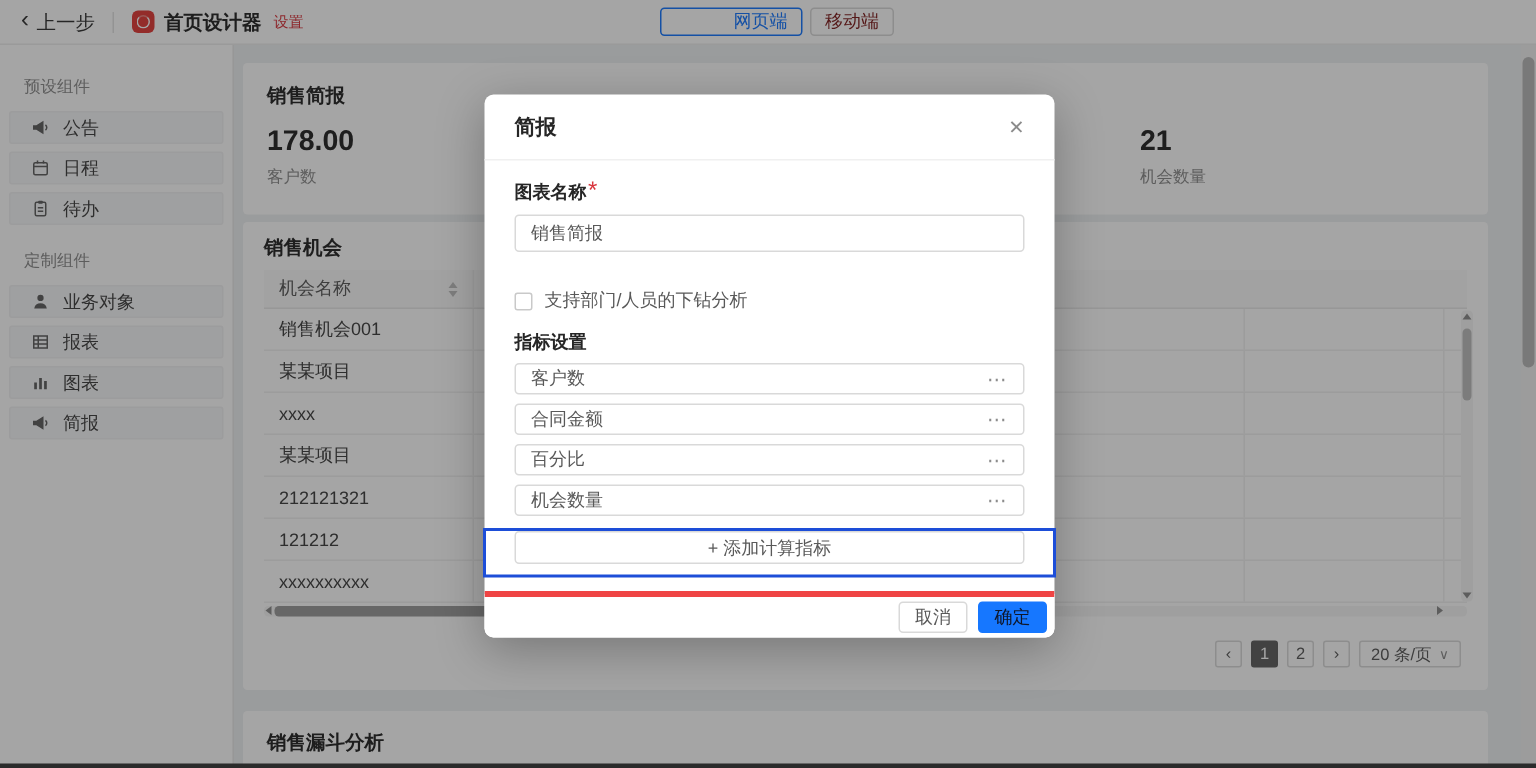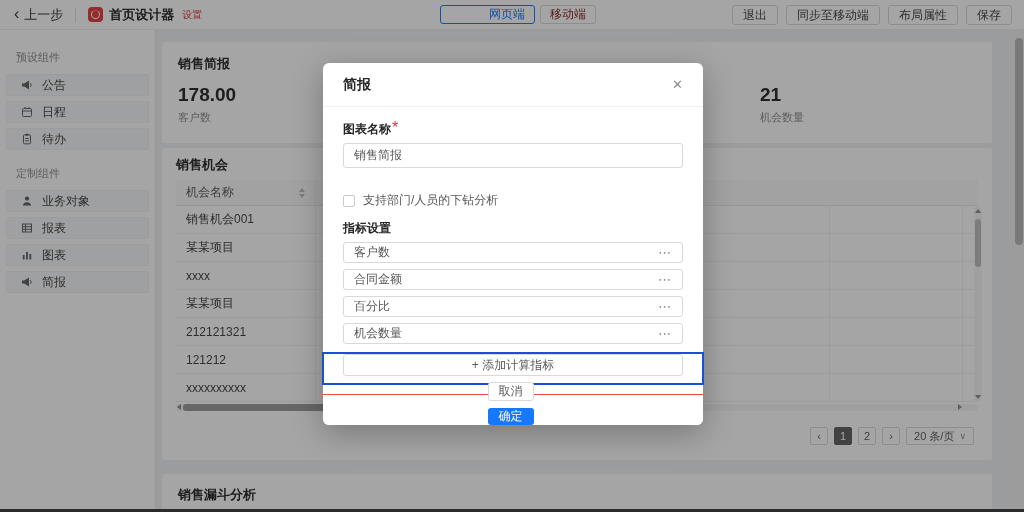--- a/index.html
+++ b/index.html
@@ -109,51 +109,45 @@
   .checkbox{width:12px;height:12px;border:1px solid #c9c9c9;border-radius:2px;background:#fff;flex:none;}
   .m-sub{margin-top:12px;font-size:12px;font-weight:bold;color:#262626;line-height:15px;}
   .m-item{margin-top:6px;height:21px;border:1px solid #d9d9d9;border-radius:3px;display:flex;
           align-items:center;justify-content:space-between;padding:0 10px;font-size:12px;color:#595959;}
   .more{color:#8c8c8c;letter-spacing:1px;font-size:13px;cursor:pointer;line-height:1;}
   .m-add{margin-top:8px;text-align:center;font-size:12px;color:#595959;cursor:pointer;line-height:16px;}
   .calc-wrap{position:absolute;left:-1px;right:-1px;top:289px;height:33px;border:2px solid #1d4ed8;
              display:flex;justify-content:center;}
   .m-add-calc{width:340px;height:22px;border:1px solid #d9d9d9;border-radius:3px;background:#fff;
               display:flex;align-items:center;justify-content:center;font-size:12px;color:#595959;cursor:pointer;}
-  .m-foot{position:absolute;left:0;right:0;bottom:0;height:31px;border-top:1px solid #ef4444;
+  .m-foot{position:absolute;left:0;right:0;bottom:0;height:31px;border-top:4px solid #ef4444;
           display:flex;align-items:center;justify-content:flex-end;gap:7px;padding-right:5px;
-          border-radius:0 0 6px 6px;background:#fff;flex-direction:column;}
+          border-radius:0 0 6px 6px;background:#fff;}
   .btn-cancel{height:21px;padding:0 10px;border:1px solid #d9d9d9;border-radius:3px;background:#fff;
               font-size:12px;color:#595959;cursor:pointer;}
-  .btn-ok{height:21px;padding:0 11px;border:none;border-radius:3px;background:#1677ff;color:#fef9c3;
+  .btn-ok{height:21px;padding:0 11px;border:none;border-radius:3px;background:#1677ff;color:#0f172a;
           font-size:12px;cursor:pointer;}
 </style>
 </head>
 <body>
 
 <div class="topbar">
   <div class="tb-left">
     <span class="back">
       <span class="back-ic">‹</span>
       <span>上一步</span>
     </span>
     <span class="tb-div"></span>
     <span class="logo"></span>
     <span class="app-title">首页设计器</span>
     <span class="settings">设置</span>
   </div>
   <div class="tb-tabs">
     <span class="tab active">网页端</span>
     <span class="tab">移动端</span>
-  </div>
-  <div class="tb-actions">
-    <span class="tb-btn">退出</span>
-    <span class="tb-btn">同步至移动端</span>
-    <span class="tb-btn">布局属性</span>
-    <span class="tb-btn">保存</span>
   </div>
 </div>
 
 <div class="sidebar">
   <div class="side-group">
     <div class="side-title">预设组件</div>
     <div class="side-item">
       <svg width="12" height="12" viewBox="0 0 12 12">
           <path d="M1 4.5h2.2L8 1.5v9L3.2 7.5H1z" fill="#5f5f5f"></path>
           <path d="M9.3 4.2a2.3 2.3 0 0 1 0 3.6" stroke="#5f5f5f" fill="none"></path>

